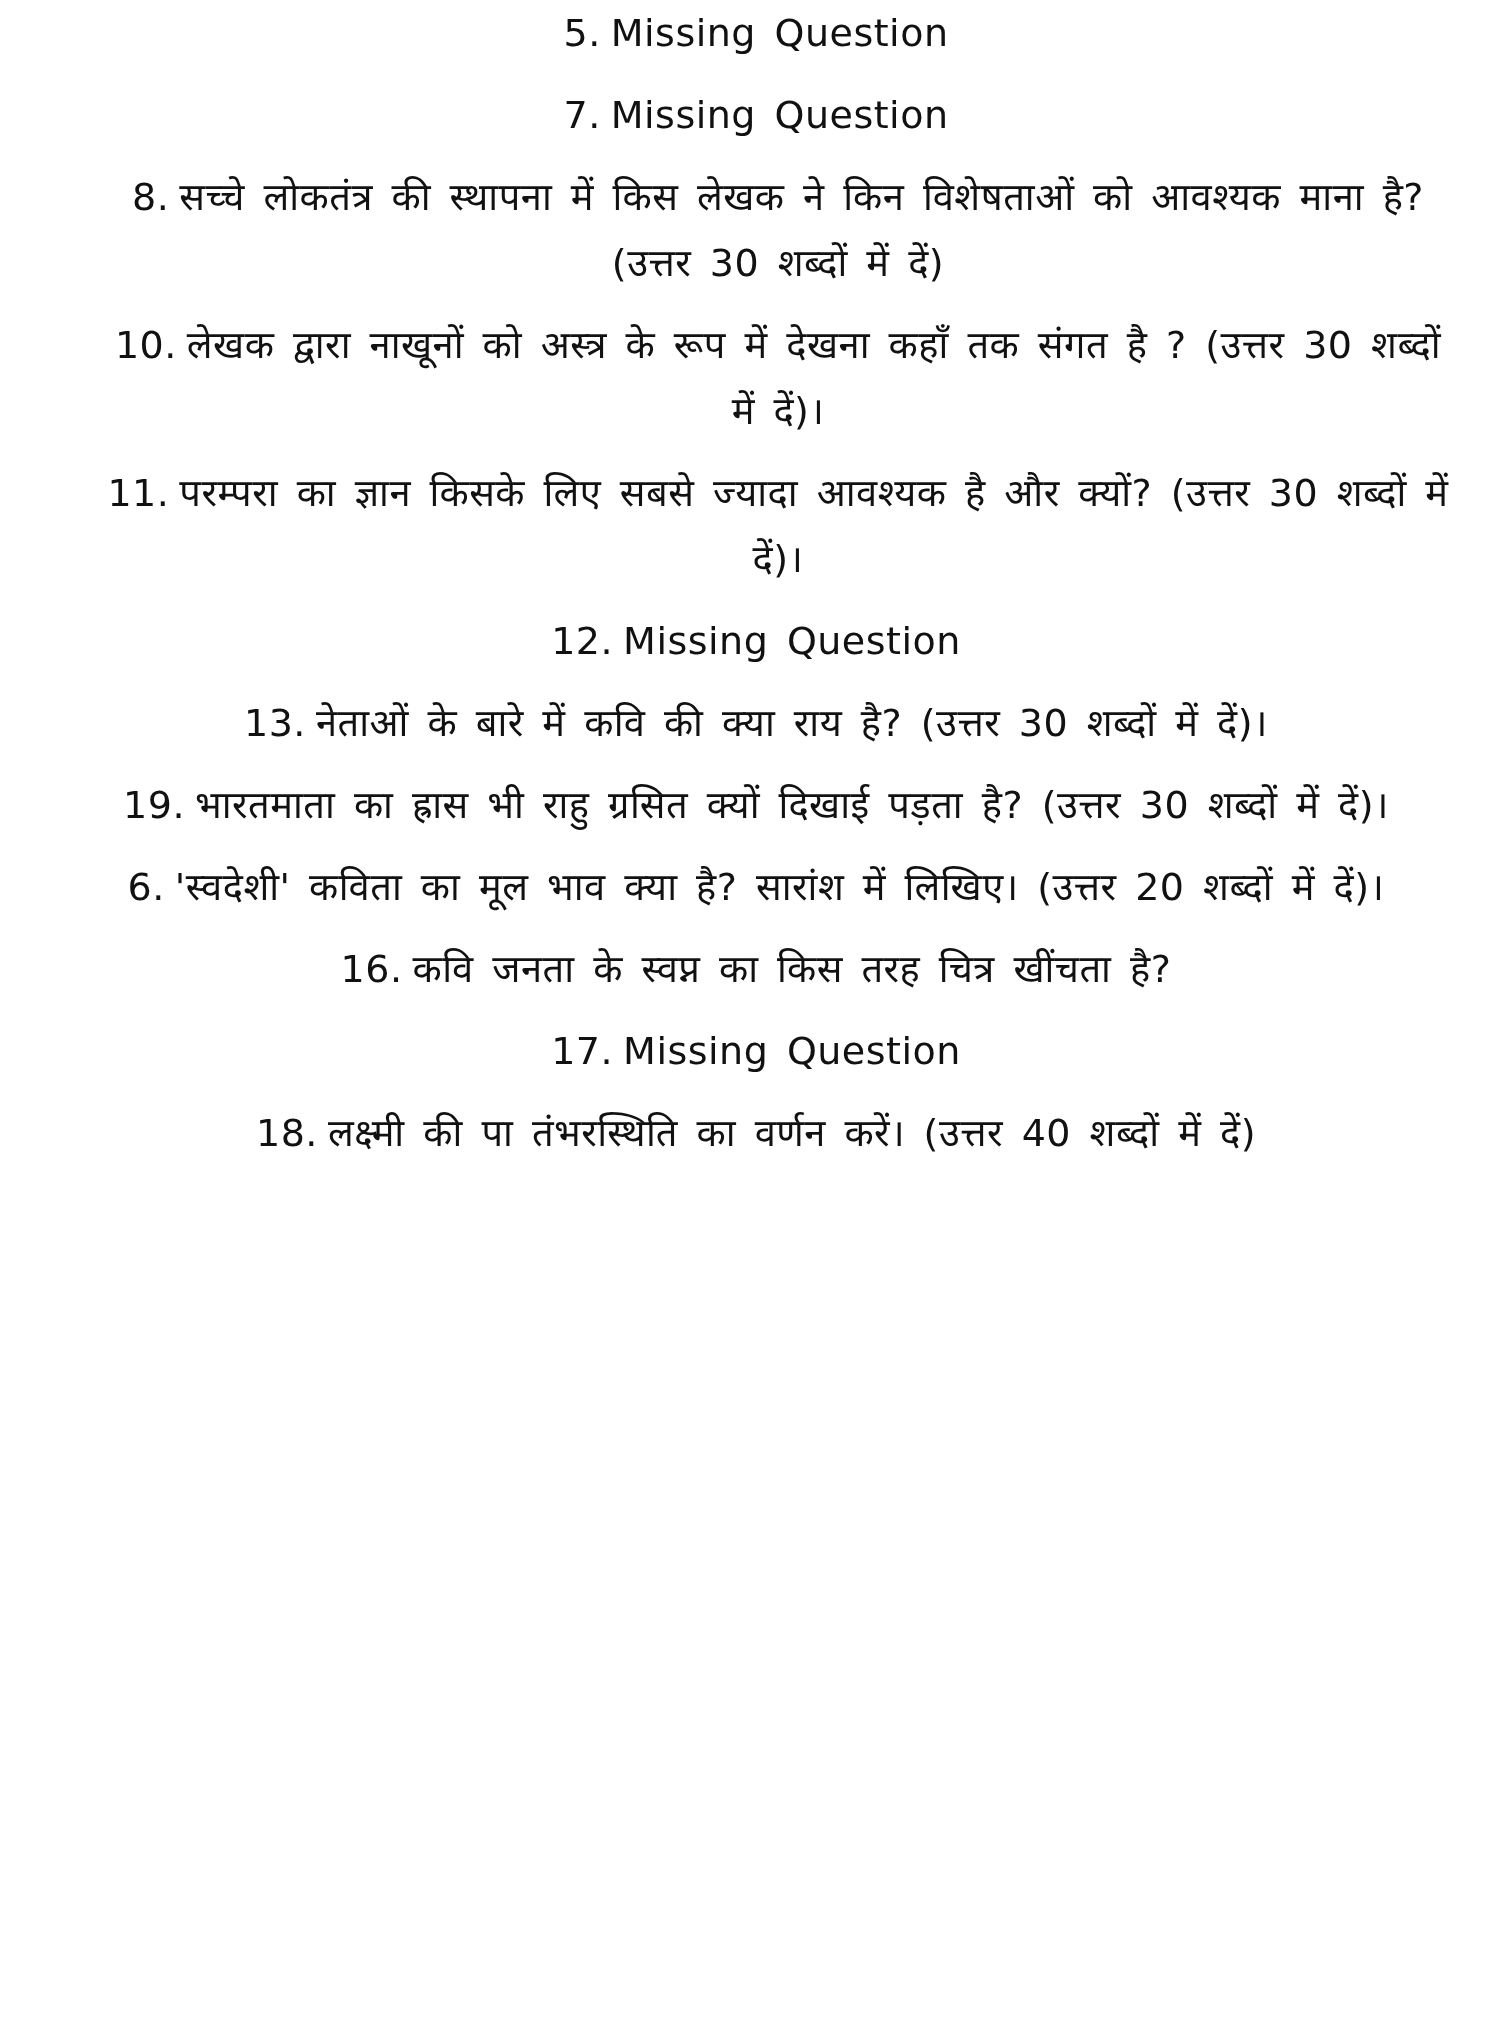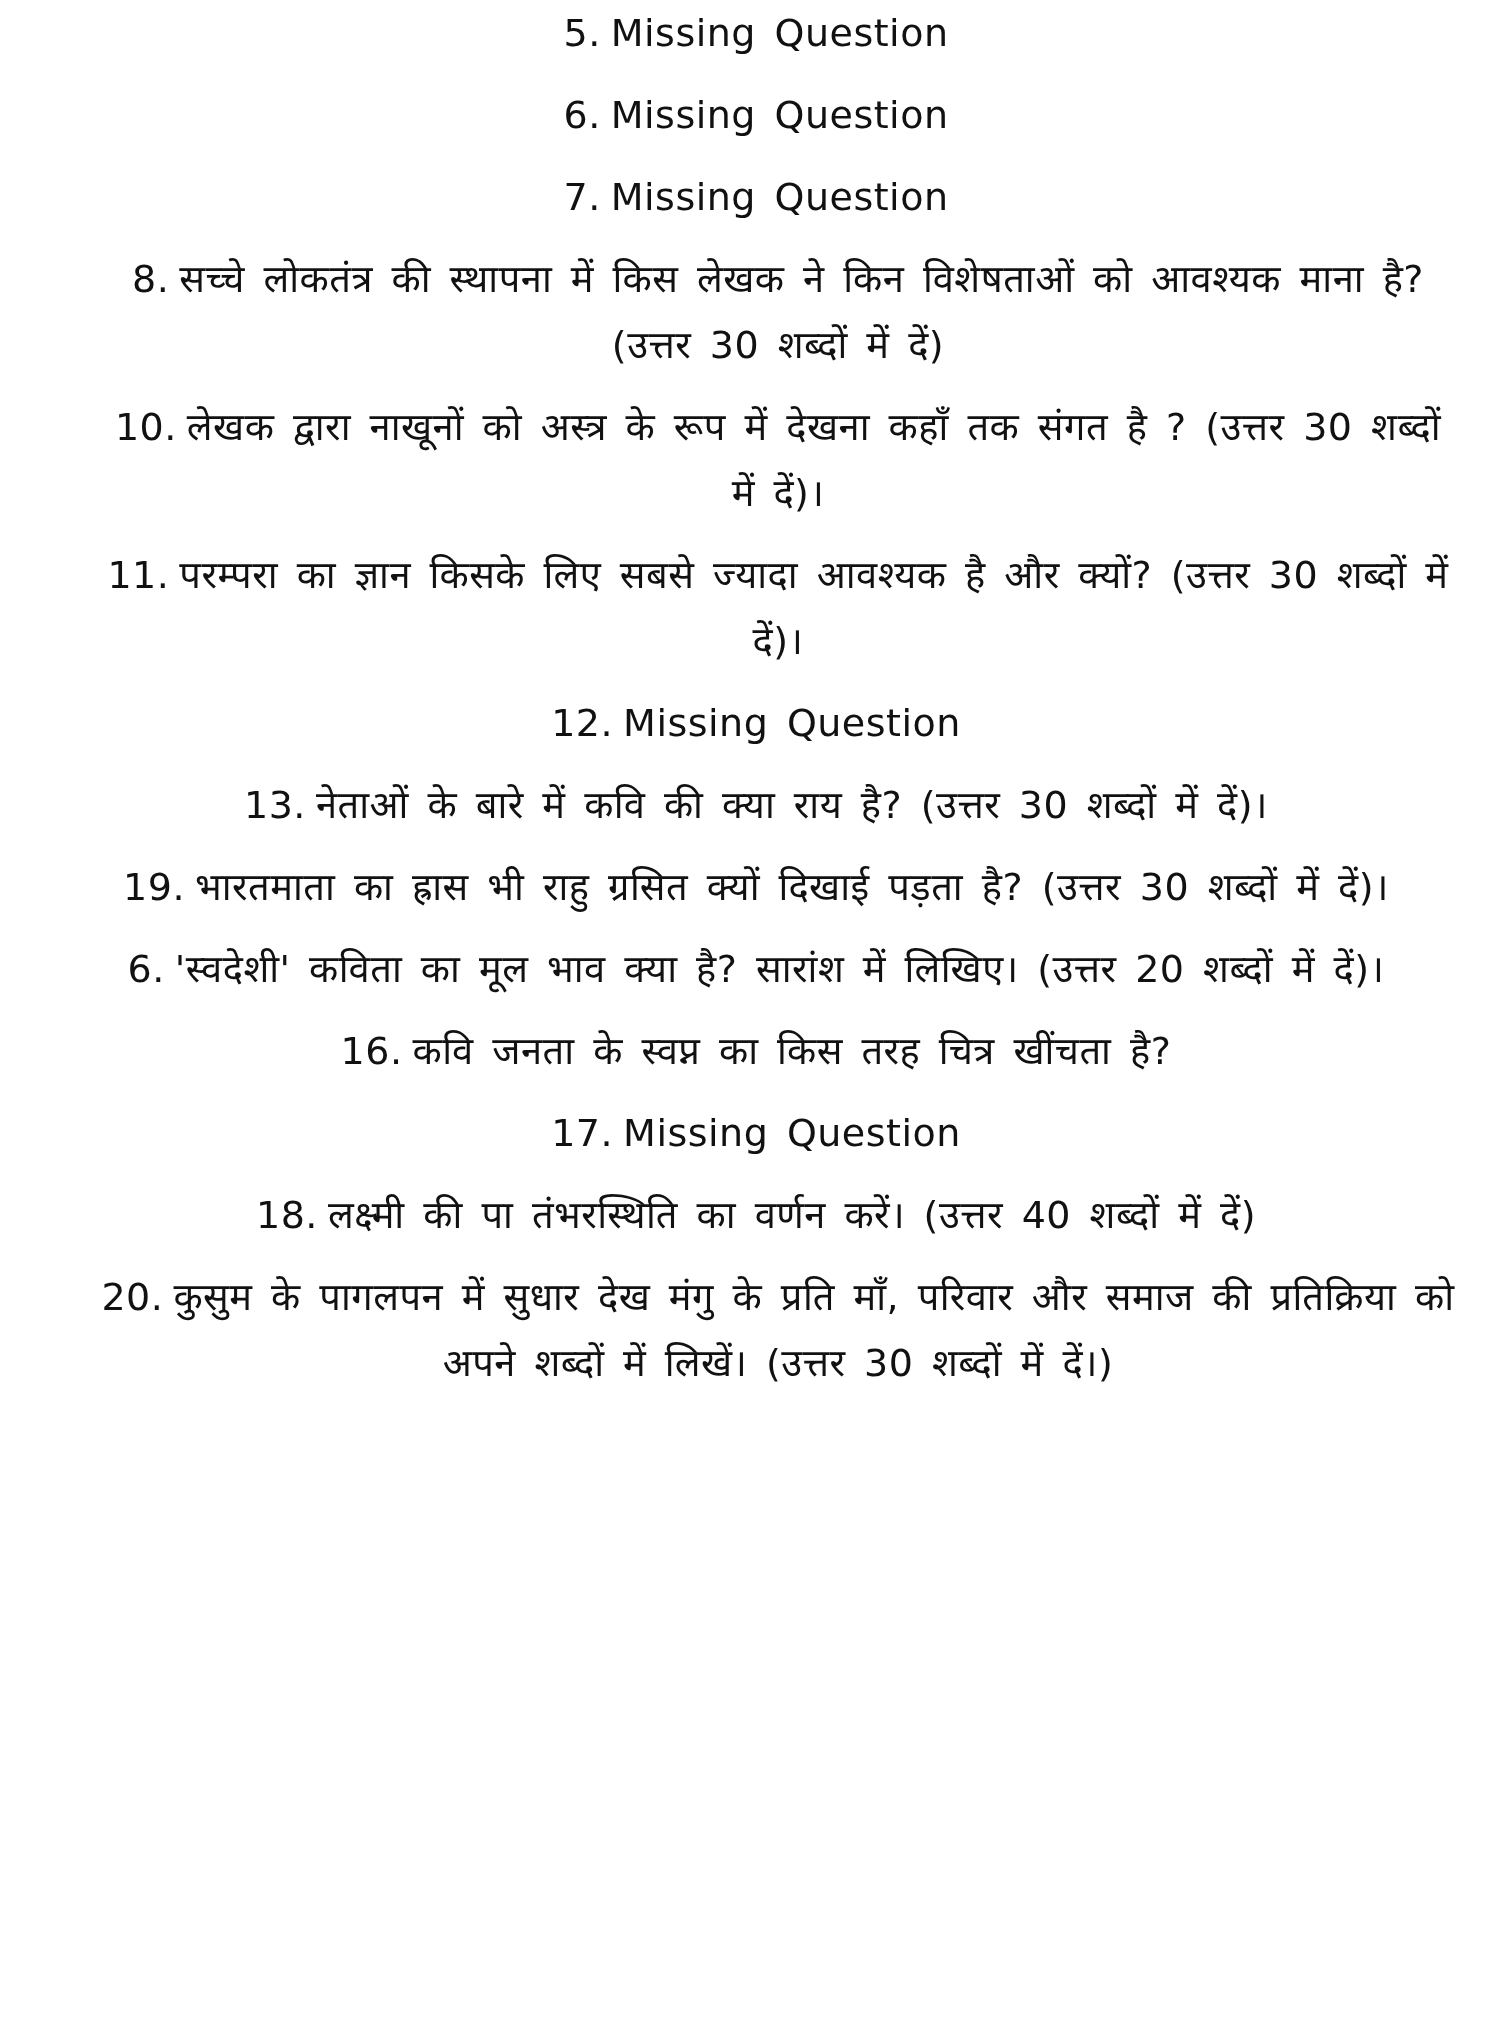--- a/index.html
+++ b/index.html
@@ -9,26 +9,24 @@
   .q { font-size:38px; line-height:66px; margin:0; letter-spacing:0.5px; word-spacing:6px; }
   .q .num { margin-right:10px; }
   .q.single { height:82px; }
   .q.double { height:148px;margin-left:44px; }
 </style>
 </head>
 <body>
 
 <div class="doc">
   <p class="q single"><span class="num">5.</span><span>Missing Question</span></p>
-  <p class="q single"><span class="num">6.</span><span>Missing Question</span></p>
   <p class="q single"><span class="num">7.</span><span>Missing Question</span></p>
   <p class="q double"><span class="num">8.</span><span>सच्चे लोकतंत्र की स्थापना में किस लेखक ने किन विशेषताओं को आवश्यक माना है? (उत्तर 30 शब्दों में दें)</span></p>
   <p class="q double"><span class="num">10.</span><span>लेखक द्वारा नाखूनों को अस्त्र के रूप में देखना कहाँ तक संगत है ? (उत्तर 30 शब्दों में दें)।</span></p>
   <p class="q double"><span class="num">11.</span><span>परम्परा का ज्ञान किसके लिए सबसे ज्यादा आवश्यक है और क्यों? (उत्तर 30 शब्दों में दें)।</span></p>
   <p class="q single"><span class="num">12.</span><span>Missing Question</span></p>
   <p class="q single"><span class="num">13.</span><span>नेताओं के बारे में कवि की क्या राय है? (उत्तर 30 शब्दों में दें)।</span></p>
   <p class="q single"><span class="num">19.</span><span>भारतमाता का ह्रास भी राहु ग्रसित क्यों दिखाई पड़ता है? (उत्तर 30 शब्दों में दें)।</span></p>
   <p class="q single"><span class="num">6.</span><span>'स्वदेशी' कविता का मूल भाव क्या है? सारांश में लिखिए। (उत्तर 20 शब्दों में दें)।</span></p>
   <p class="q single"><span class="num">16.</span><span>कवि जनता के स्वप्न का किस तरह चित्र खींचता है?</span></p>
   <p class="q single"><span class="num">17.</span><span>Missing Question</span></p>
   <p class="q single"><span class="num">18.</span><span>लक्ष्मी की पा तंभरस्थिति का वर्णन करें। (उत्तर 40 शब्दों में दें)</span></p>
-  <p class="q double"><span class="num">20.</span><span>कुसुम के पागलपन में सुधार देख मंगु के प्रति माँ, परिवार और समाज की प्रतिक्रिया को अपने शब्दों में लिखें। (उत्तर 30 शब्दों में दें।)</span></p>
 </div>
 
 </body></html>

